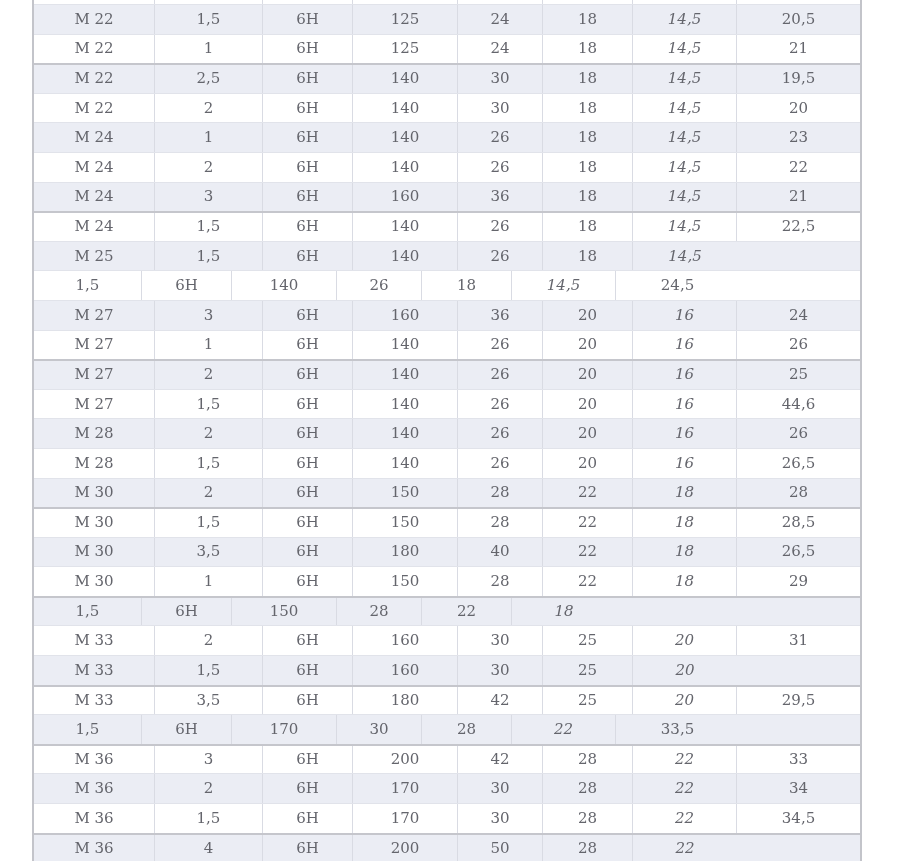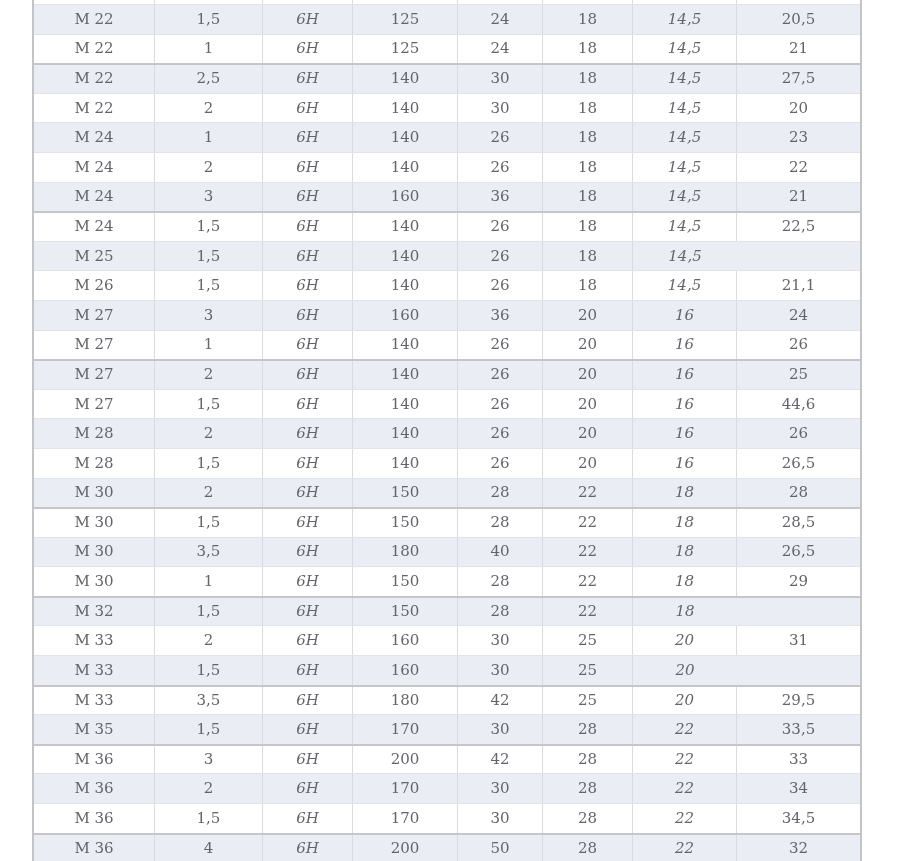--- a/index.html
+++ b/index.html
@@ -42,21 +42,21 @@
     justify-content: center;
     color: #64656c;
     font-size: 15px;
     line-height: 1;
     white-space: nowrap;
     overflow: hidden;
   }
   .cell:last-child { border-right: none; text-align: right; }
   .c0 { width: 121px; }
   .c1 { width: 108px; }
-  .c2 { width: 90px; font-style: italic; }
+  .c2 { width: 90px; }
   .c3 { width: 105px; }
   .c4 { width: 85px; }
   .c5 { width: 90px; }
   .c6 { width: 104px; font-style: italic; }
   .c7 { width: 123px; }
 </style>
 </head>
 <body>
 
 <div class="tbl">
@@ -93,21 +93,21 @@
       <div class="cell c7">21</div>
     </div>
     <div class="row odd group-start">
       <div class="cell c0">M 22</div>
       <div class="cell c1">2,5</div>
       <div class="cell c2">6H</div>
       <div class="cell c3">140</div>
       <div class="cell c4">30</div>
       <div class="cell c5">18</div>
       <div class="cell c6">14,5</div>
-      <div class="cell c7">27,5</div>
+      <div class="cell c7">19,5</div>
     </div>
     <div class="row">
       <div class="cell c0">M 22</div>
       <div class="cell c1">2</div>
       <div class="cell c2">6H</div>
       <div class="cell c3">140</div>
       <div class="cell c4">30</div>
       <div class="cell c5">18</div>
       <div class="cell c6">14,5</div>
       <div class="cell c7">20</div>
@@ -155,28 +155,27 @@
     <div class="row odd">
       <div class="cell c0">M 25</div>
       <div class="cell c1">1,5</div>
       <div class="cell c2">6H</div>
       <div class="cell c3">140</div>
       <div class="cell c4">26</div>
       <div class="cell c5">18</div>
       <div class="cell c6">14,5</div>
     </div>
     <div class="row">
-      <div class="cell c0">M 26</div>
-      <div class="cell c1">1,5</div>
-      <div class="cell c2">6H</div>
-      <div class="cell c3">140</div>
-      <div class="cell c4">26</div>
-      <div class="cell c5">18</div>
-      <div class="cell c6">14,5</div>
-      <div class="cell c7">21,1</div>
+      <div class="cell c1">1,5</div>
+      <div class="cell c2">6H</div>
+      <div class="cell c3">140</div>
+      <div class="cell c4">26</div>
+      <div class="cell c5">18</div>
+      <div class="cell c6">14,5</div>
+      <div class="cell c7">24,5</div>
     </div>
     <div class="row odd">
       <div class="cell c0">M 27</div>
       <div class="cell c1">3</div>
       <div class="cell c2">6H</div>
       <div class="cell c3">160</div>
       <div class="cell c4">36</div>
       <div class="cell c5">20</div>
       <div class="cell c6">16</div>
       <div class="cell c7">24</div>
@@ -265,21 +264,20 @@
       <div class="cell c0">M 30</div>
       <div class="cell c1">1</div>
       <div class="cell c2">6H</div>
       <div class="cell c3">150</div>
       <div class="cell c4">28</div>
       <div class="cell c5">22</div>
       <div class="cell c6">18</div>
       <div class="cell c7">29</div>
     </div>
     <div class="row odd group-start">
-      <div class="cell c0">M 32</div>
       <div class="cell c1">1,5</div>
       <div class="cell c2">6H</div>
       <div class="cell c3">150</div>
       <div class="cell c4">28</div>
       <div class="cell c5">22</div>
       <div class="cell c6">18</div>
     </div>
     <div class="row">
       <div class="cell c0">M 33</div>
       <div class="cell c1">2</div>
@@ -303,21 +301,20 @@
       <div class="cell c0">M 33</div>
       <div class="cell c1">3,5</div>
       <div class="cell c2">6H</div>
       <div class="cell c3">180</div>
       <div class="cell c4">42</div>
       <div class="cell c5">25</div>
       <div class="cell c6">20</div>
       <div class="cell c7">29,5</div>
     </div>
     <div class="row odd">
-      <div class="cell c0">M 35</div>
       <div class="cell c1">1,5</div>
       <div class="cell c2">6H</div>
       <div class="cell c3">170</div>
       <div class="cell c4">30</div>
       <div class="cell c5">28</div>
       <div class="cell c6">22</div>
       <div class="cell c7">33,5</div>
     </div>
     <div class="row group-start">
       <div class="cell c0">M 36</div>
@@ -350,15 +347,14 @@
       <div class="cell c7">34,5</div>
     </div>
     <div class="row odd group-start">
       <div class="cell c0">M 36</div>
       <div class="cell c1">4</div>
       <div class="cell c2">6H</div>
       <div class="cell c3">200</div>
       <div class="cell c4">50</div>
       <div class="cell c5">28</div>
       <div class="cell c6">22</div>
-      <div class="cell c7">32</div>
     </div>
   </div>
 
 </body></html>

